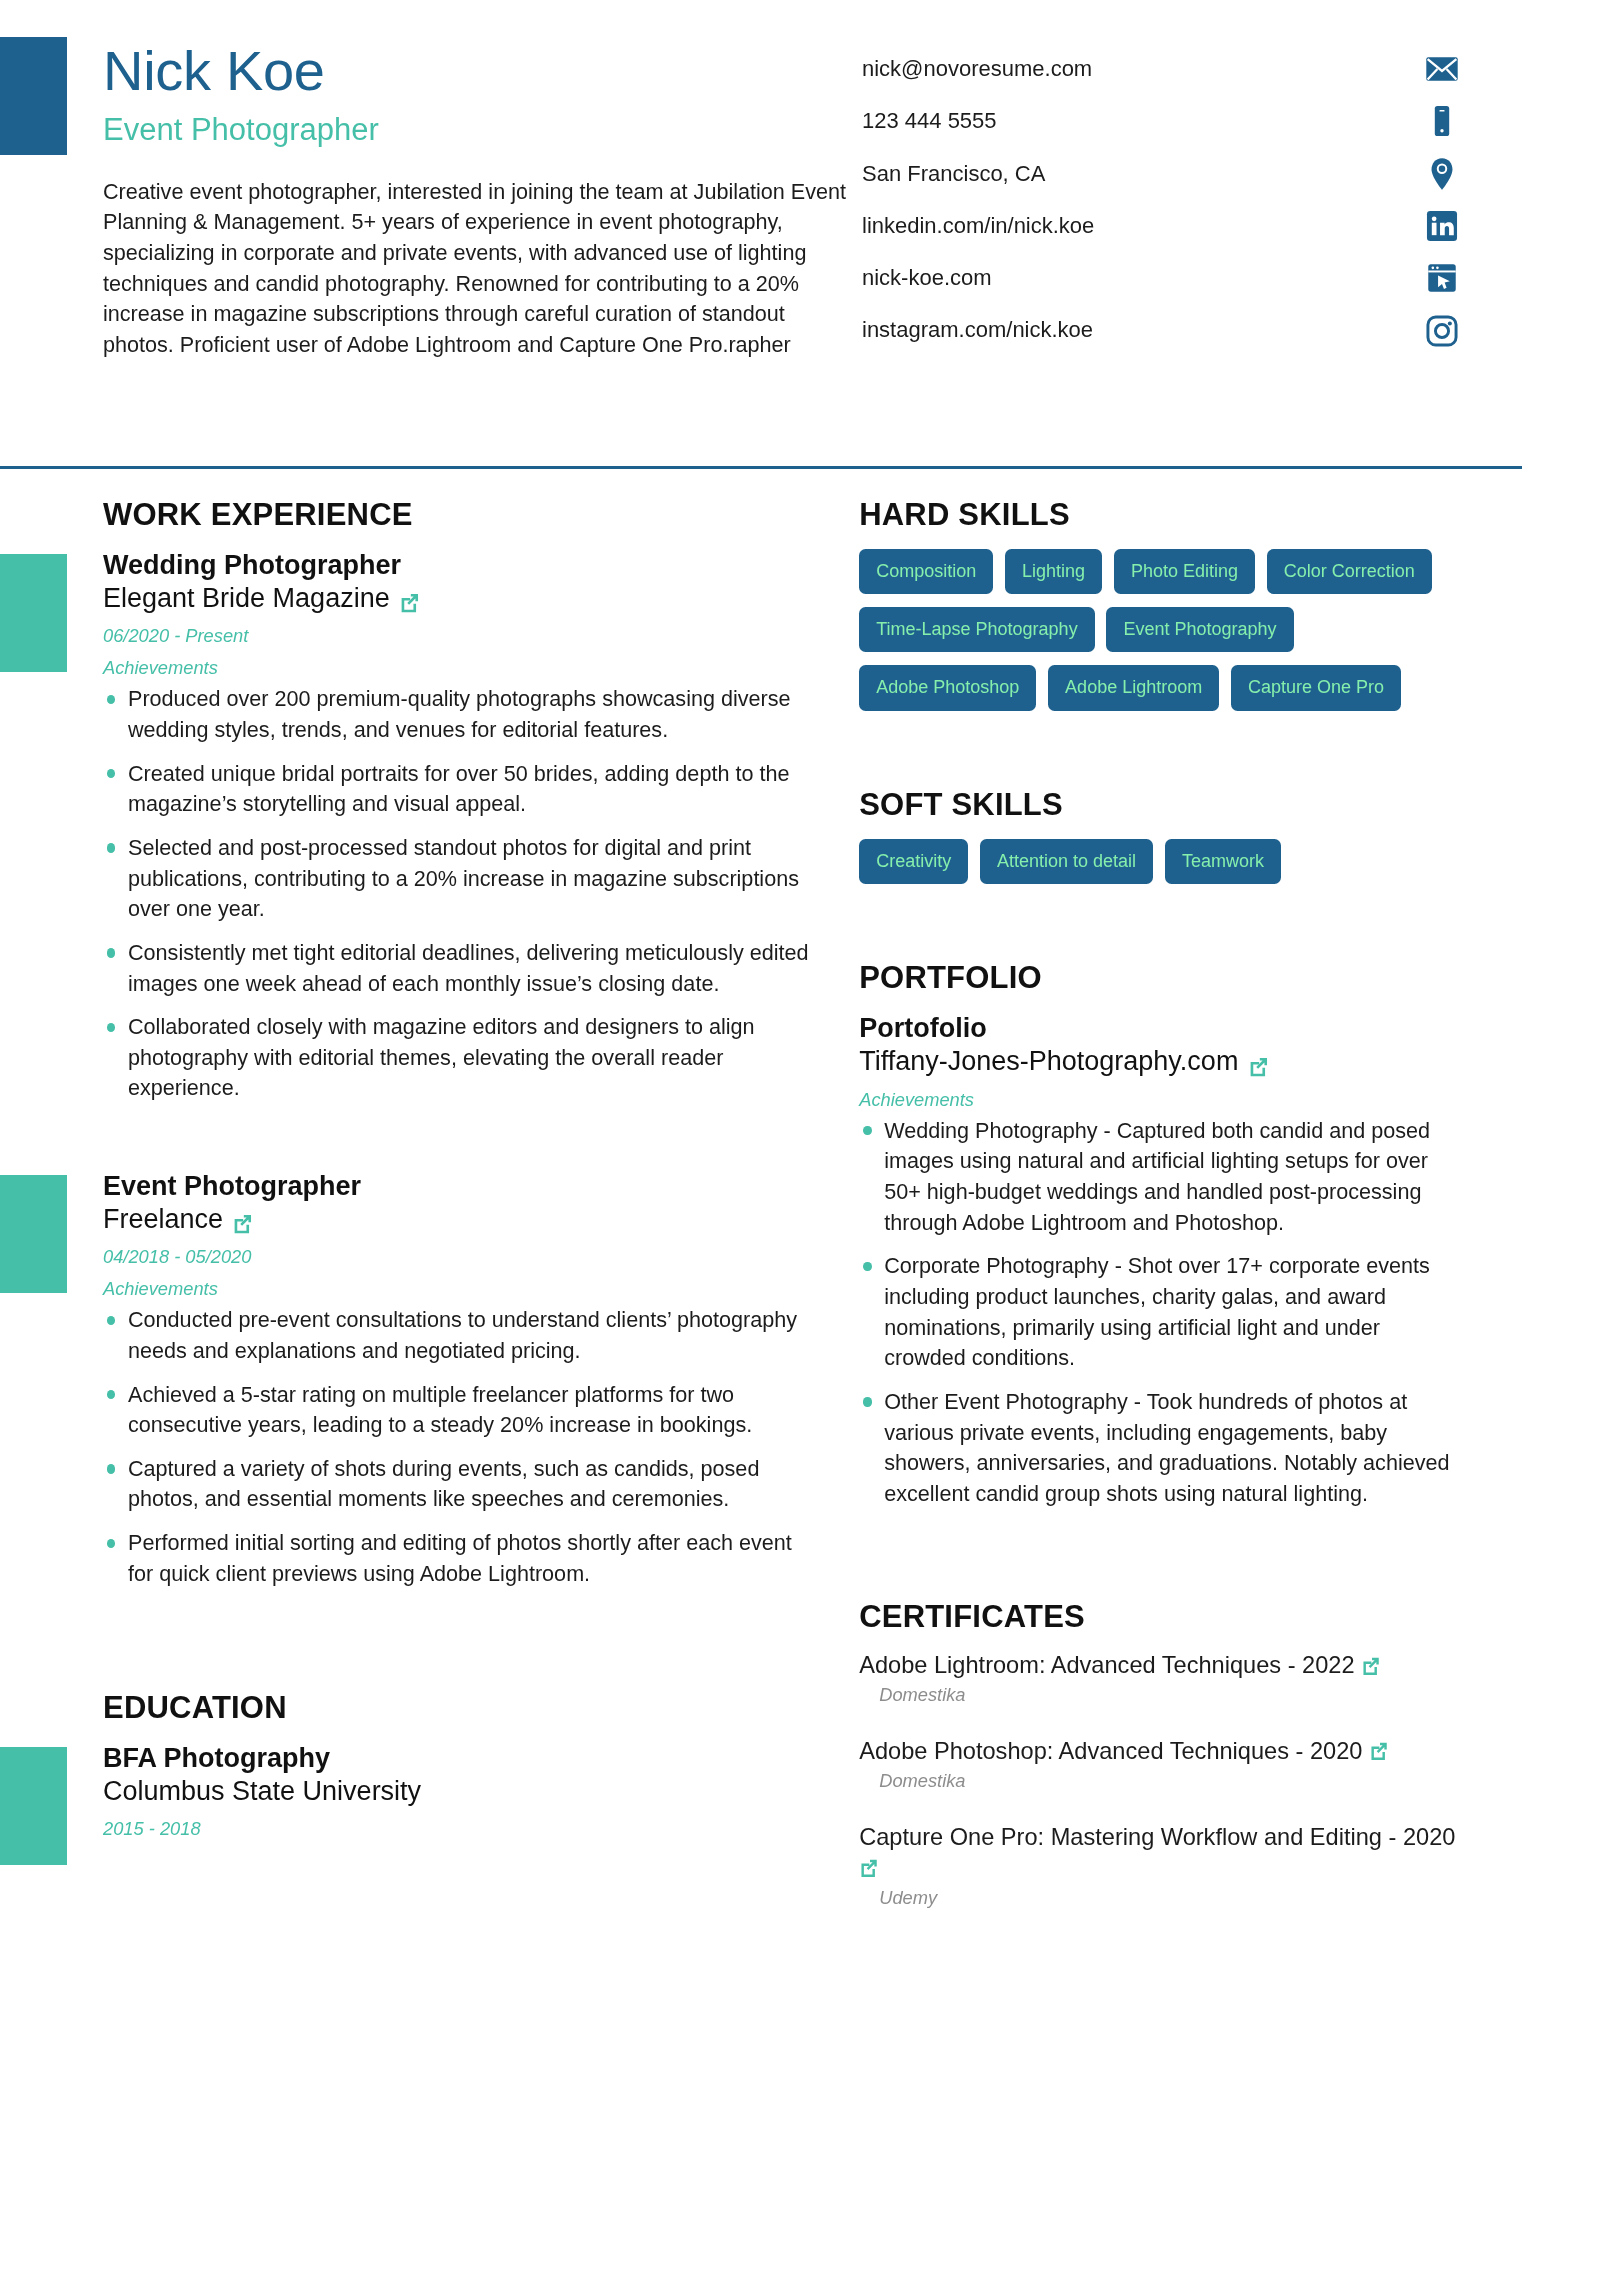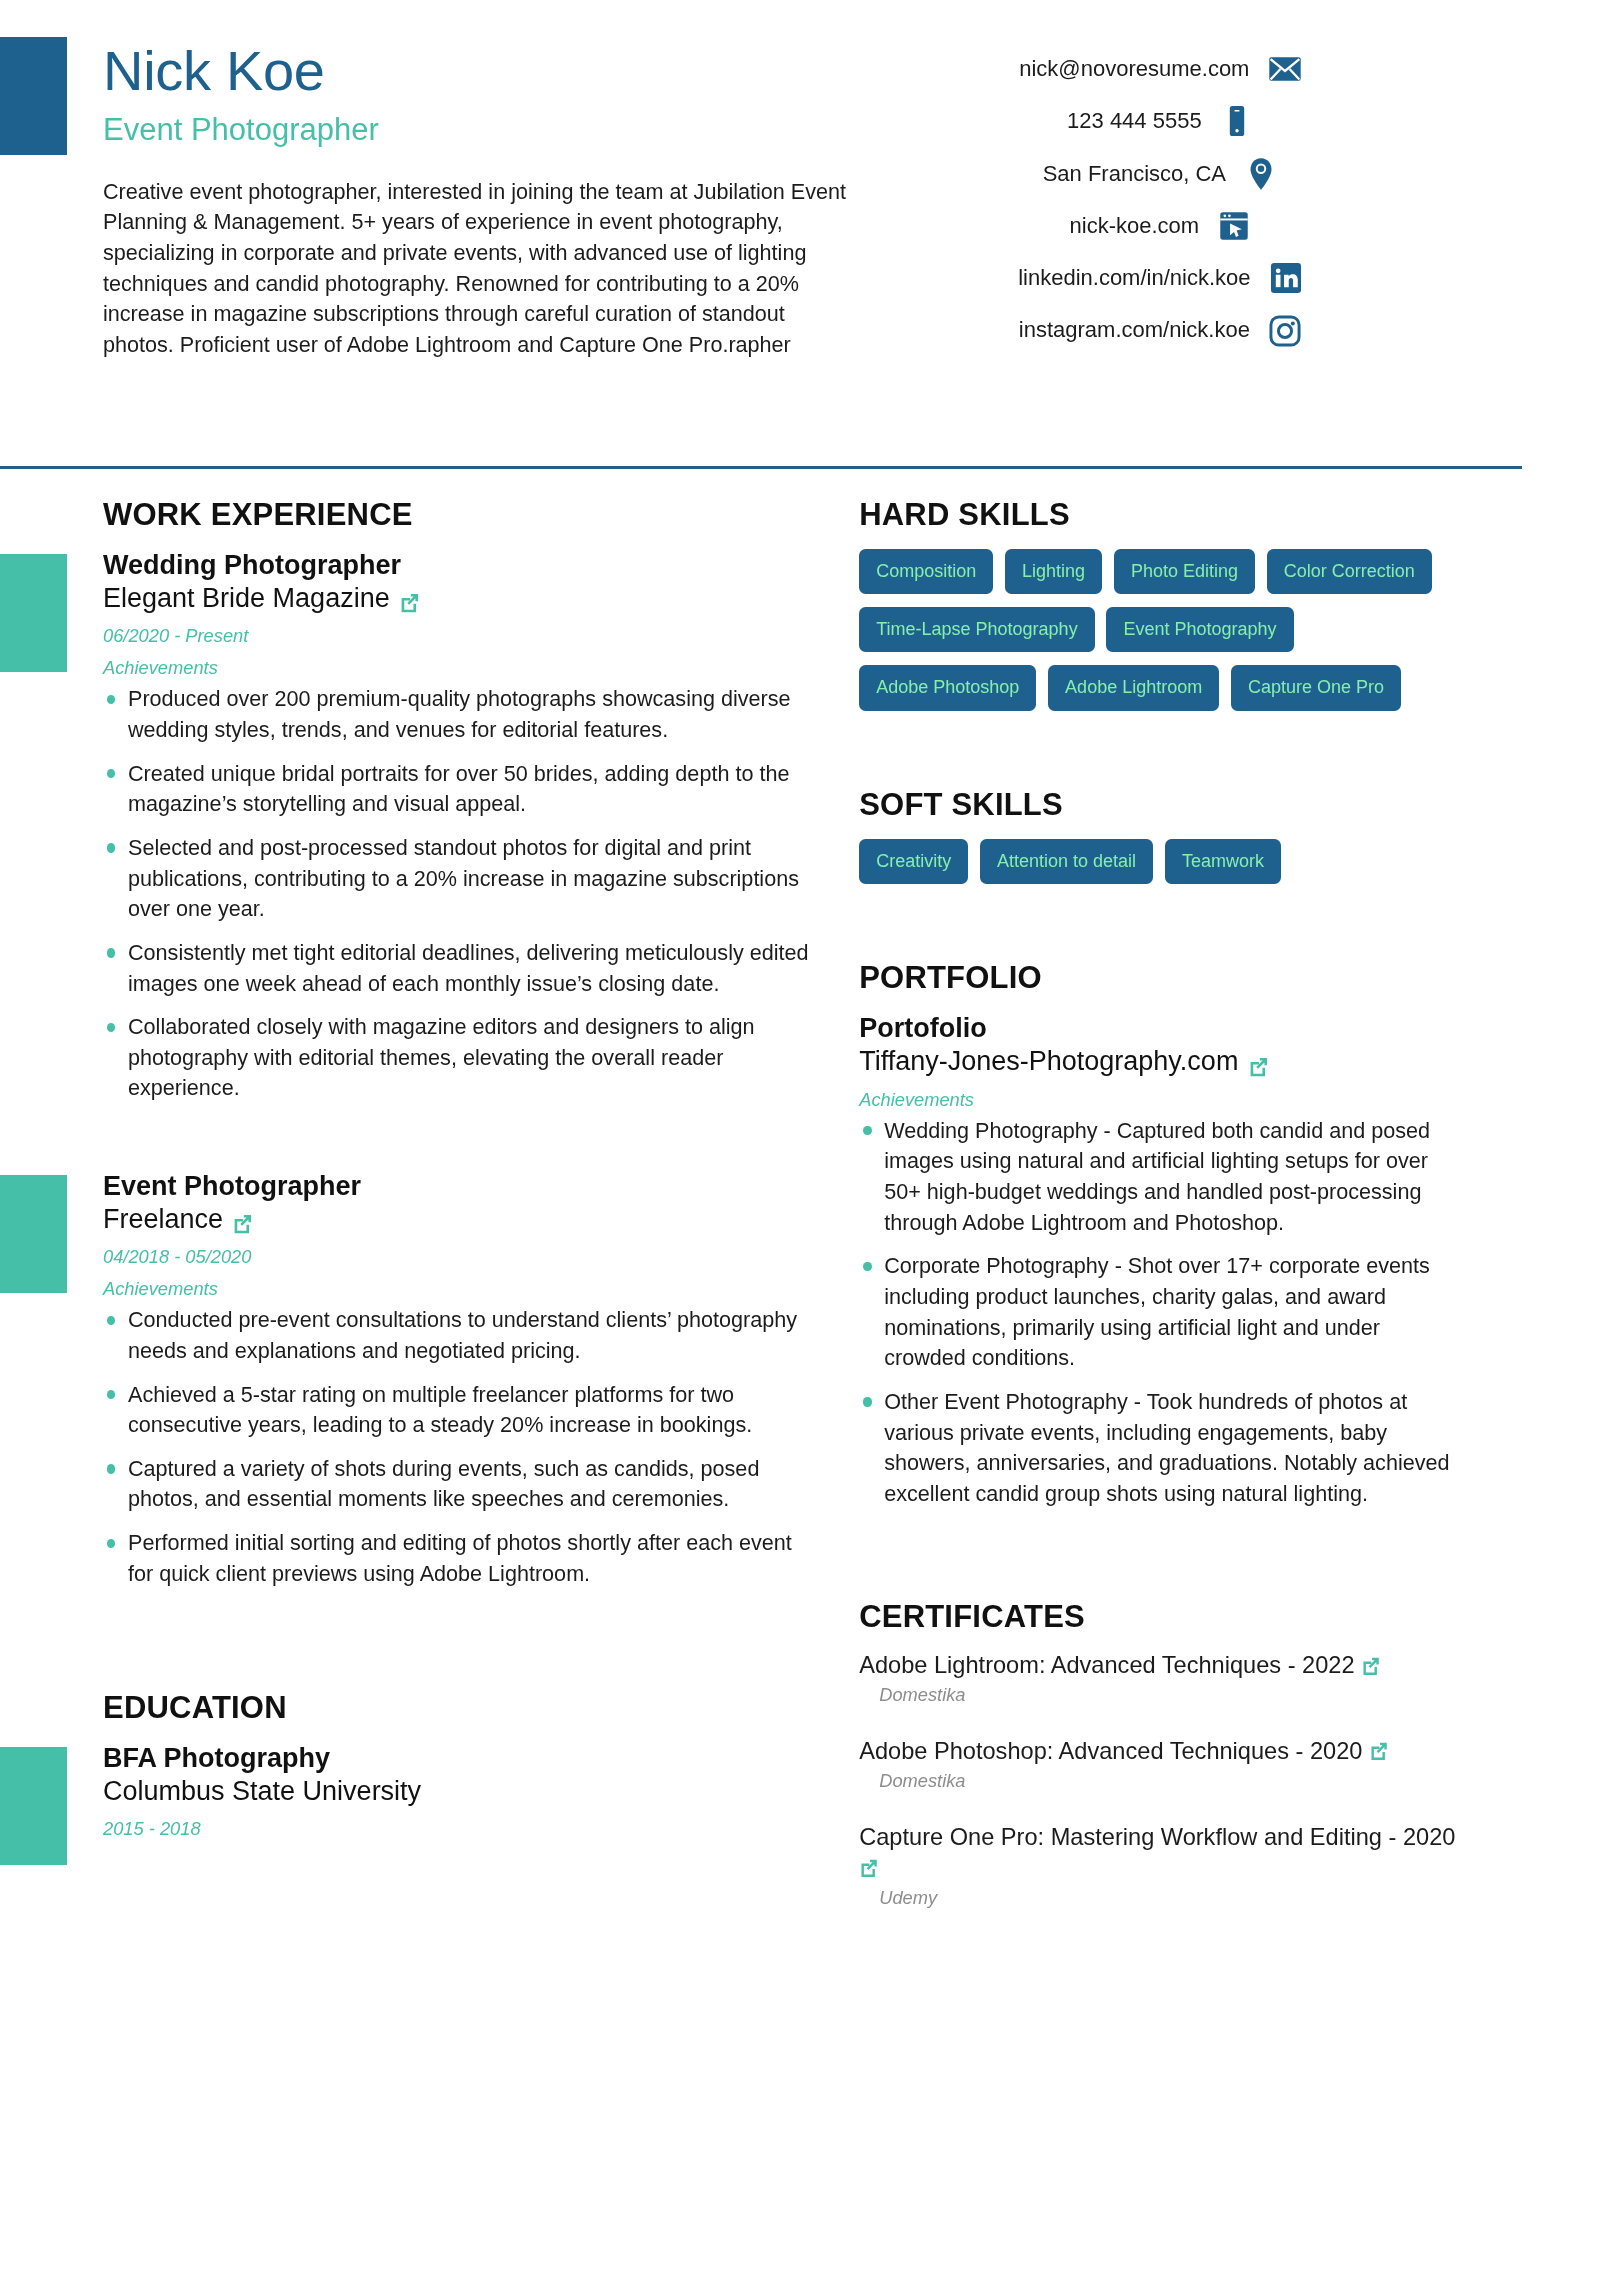--- a/index.html
+++ b/index.html
@@ -61,21 +61,21 @@
     flex: 1;
     display: flex;
     flex-direction: column;
     align-items: flex-end;
     gap: 18.3px;
     padding-top: 9.2px;
   }
   .contact-row {
     display: flex;
     align-items: center;
-    justify-content: center;
+    justify-content: space-between;
     gap: 18.3px;
     width: 100%;
   }
   .contact-text {
     font-size: 22px;
     color: #1c1c1c;
     line-height: 1.2;
     text-align: right;
   }
   .contact-icon {
@@ -259,40 +259,40 @@
           <div class="contact-text">San Francisco, CA</div>
           <div class="contact-icon">
             <svg width="34" height="34" viewBox="0 0 52 52">
                 <path d="M26 2 C16 2 10 10 10 19 C10 31 26 50 26 50 C26 50 42 31 42 19 C42 10 36 2 26 2 Z" fill="#1E618F"></path>
                 <circle cx="26" cy="18" r="6.5" fill="none" stroke="#ffffff" stroke-width="3"></circle>
               </svg>
           </div>
         </div>
 
         <div class="contact-row">
+          <div class="contact-text">linkedin.com/in/nick.koe</div>
+          <div class="contact-icon">
+            <svg width="34" height="34" viewBox="0 0 52 52">
+                <rect x="3" y="3" width="46" height="46" rx="5" fill="#1E618F"></rect>
+                <circle cx="14" cy="15" r="3.6" fill="#ffffff"></circle>
+                <rect x="10.4" y="21" width="7.2" height="19" fill="#ffffff"></rect>
+                <path d="M23 21 h7 v2.6 c1.6-2.4 4-3.2 6.4-3.2 c4.6 0 7.6 3 7.6 8.4 V40 h-7.2 V29.8 c0-2.4-1-3.9-3.2-3.9 c-2.1 0-3.4 1.5-3.4 3.9 V40 H23 Z" fill="#ffffff"></path>
+              </svg>
+          </div>
+        </div>
+
+        <div class="contact-row">
           <div class="contact-text">nick-koe.com</div>
           <div class="contact-icon">
             <svg width="34" height="34" viewBox="0 0 52 52">
                 <rect x="5" y="5" width="42" height="42" rx="4" fill="#1E618F"></rect>
                 <line x1="5" y1="16" x2="47" y2="16" stroke="#ffffff" stroke-width="3"></line>
                 <circle cx="12" cy="10.5" r="2" fill="#ffffff"></circle>
                 <circle cx="19" cy="10.5" r="2" fill="#ffffff"></circle>
                 <path d="M20 22 L38 31 L30 33 L33 41 L29 43 L26 35 L20 40 Z" fill="#ffffff"></path>
-              </svg>
-          </div>
-        </div>
-
-        <div class="contact-row">
-          <div class="contact-text">linkedin.com/in/nick.koe</div>
-          <div class="contact-icon">
-            <svg width="34" height="34" viewBox="0 0 52 52">
-                <rect x="3" y="3" width="46" height="46" rx="5" fill="#1E618F"></rect>
-                <circle cx="14" cy="15" r="3.6" fill="#ffffff"></circle>
-                <rect x="10.4" y="21" width="7.2" height="19" fill="#ffffff"></rect>
-                <path d="M23 21 h7 v2.6 c1.6-2.4 4-3.2 6.4-3.2 c4.6 0 7.6 3 7.6 8.4 V40 h-7.2 V29.8 c0-2.4-1-3.9-3.2-3.9 c-2.1 0-3.4 1.5-3.4 3.9 V40 H23 Z" fill="#ffffff"></path>
               </svg>
           </div>
         </div>
 
         <div class="contact-row">
           <div class="contact-text">instagram.com/nick.koe</div>
           <div class="contact-icon">
             <svg width="34" height="34" viewBox="0 0 52 52">
                 <rect x="4.5" y="4.5" width="43" height="43" rx="12" fill="none" stroke="#1E618F" stroke-width="4.5"></rect>
                 <circle cx="26" cy="26" r="10" fill="none" stroke="#1E618F" stroke-width="4.5"></circle>

